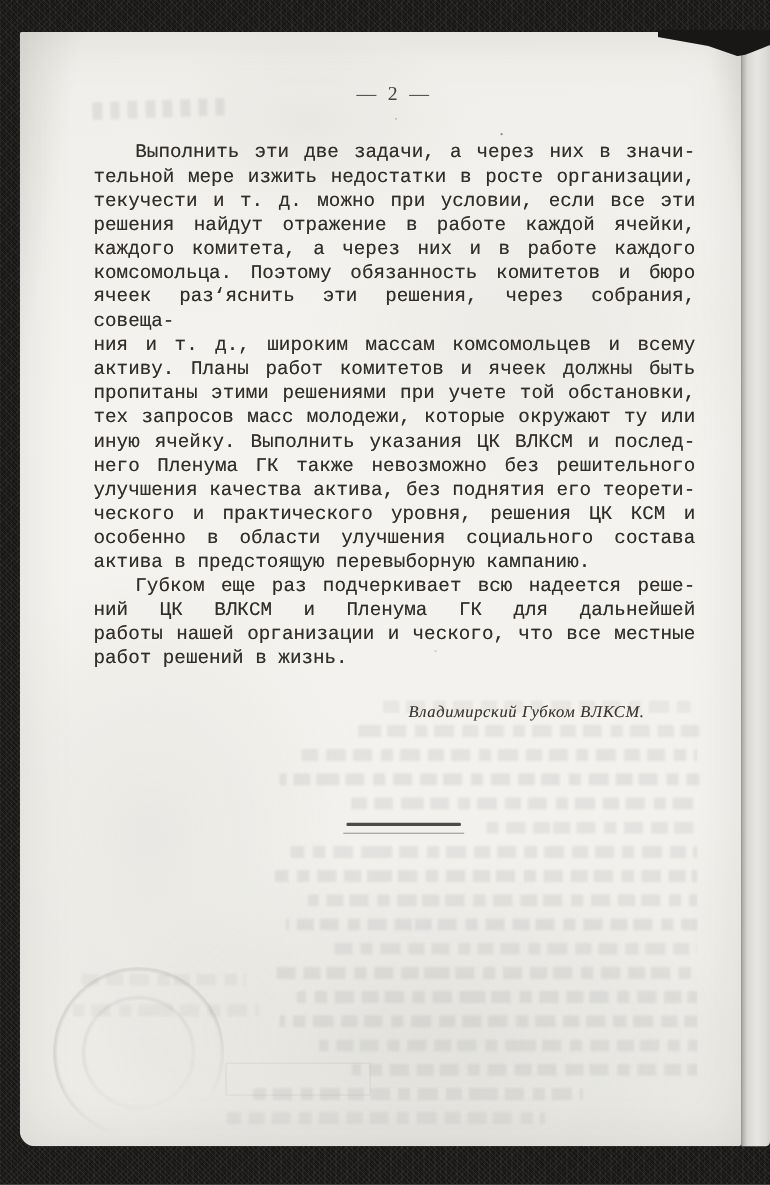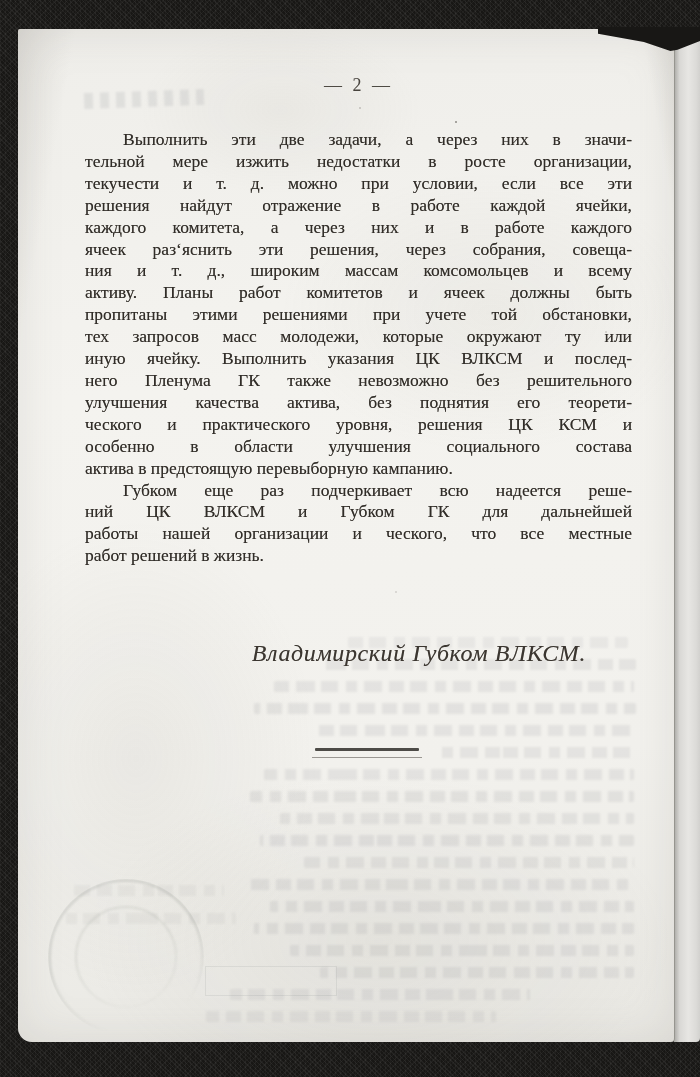--- a/index.html
+++ b/index.html
@@ -55,27 +55,27 @@
   }
   .page-number{
     position:absolute;top:46px;left:67px;width:547px;
     text-align:center;font-size:18px;letter-spacing:3px;color:#47433d;
   }
   .body-text{
     position:absolute;top:100px;left:67px;width:547px;
     font-size:17.5px;line-height:21.9px;color:var(--ink);
     text-shadow:0 0 0.5px rgba(49,45,40,0.55);
   }
-  .text-line{text-align:justify;text-align-last:justify;}
+  .text-line{text-align:justify;text-align-last:justify;font-family:Liberation Mono, monospace;}
   .text-line.last{text-align-last:left;}
   .paragraph .text-line:first-child{text-indent:38px;}
   .signature{
     position:absolute;top:611px;left:67px;width:547px;box-sizing:border-box;
     text-align:right;padding-right:46px;
-    font-style:italic;font-size:24px;letter-spacing:0.6px;color:#3b3630;
+    font-style:italic;font-size:15px;letter-spacing:0.6px;color:#3b3630;
     text-shadow:0 0 0.4px rgba(59,54,48,0.4);
   }
   .divider-thick{position:absolute;top:719px;left:297px;width:104px;height:3px;background:#4d4b47;border-radius:1px;}
   .divider-thin{position:absolute;top:728px;left:294px;width:110px;height:1px;background:#9a9792;}
   
   .bleed{position:absolute;inset:0;filter:blur(0.8px);color:#7b7b84;pointer-events:none;}
   .bleed-line{
     position:absolute;height:11px;border-radius:2px;opacity:0.12;
     background:repeating-linear-gradient(90deg,
       currentColor 0 15px, transparent 15px 21px,
@@ -145,35 +145,36 @@
 
   <div class="page-number">— 2 —</div>
 
   <div class="body-text">
     <div class="paragraph">
         <div class="text-line">Выполнить эти две задачи, а через них в значи-</div>
         <div class="text-line">тельной мере изжить недостатки в росте организации,</div>
         <div class="text-line">текучести и т. д. можно при условии, если все эти</div>
         <div class="text-line">решения найдут отражение в работе каждой ячейки,</div>
         <div class="text-line">каждого комитета, а через них и в работе каждого</div>
+        <div class="text-line">комсомольца. Поэтому обязанность комитетов и бюро</div>
         <div class="text-line">ячеек раз‘яснить эти решения, через собрания, совеща-</div>
         <div class="text-line">ния и т. д., широким массам комсомольцев и всему</div>
         <div class="text-line">активу. Планы работ комитетов и ячеек должны быть</div>
         <div class="text-line">пропитаны этими решениями при учете той обстановки,</div>
         <div class="text-line">тех запросов масс молодежи, которые окружают ту или</div>
         <div class="text-line">иную ячейку. Выполнить указания ЦК ВЛКСМ и послед-</div>
         <div class="text-line">него Пленума ГК также невозможно без решительного</div>
         <div class="text-line">улучшения качества актива, без поднятия его теорети-</div>
         <div class="text-line">ческого и практического уровня, решения ЦК КСМ и</div>
         <div class="text-line">особенно в области улучшения социального состава</div>
         <div class="text-line last">актива в предстоящую перевыборную кампанию.</div>
       </div>
     <div class="paragraph">
         <div class="text-line">Губком еще раз подчеркивает всю надеется реше-</div>
-        <div class="text-line">ний ЦК ВЛКСМ и Губком ГК для дальнейшей</div>
+        <div class="text-line">ний ЦК ВЛКСМ и Пленума ГК для дальнейшей</div>
         <div class="text-line">работы нашей организации и ческого, что все местные</div>
         <div class="text-line last">работ решений в жизнь.</div>
       </div>
   </div>
 
   <div class="signature">Владимирский Губком ВЛКСМ.</div>
 
   <div class="divider-thick"></div>
   <div class="divider-thin"></div>
 

